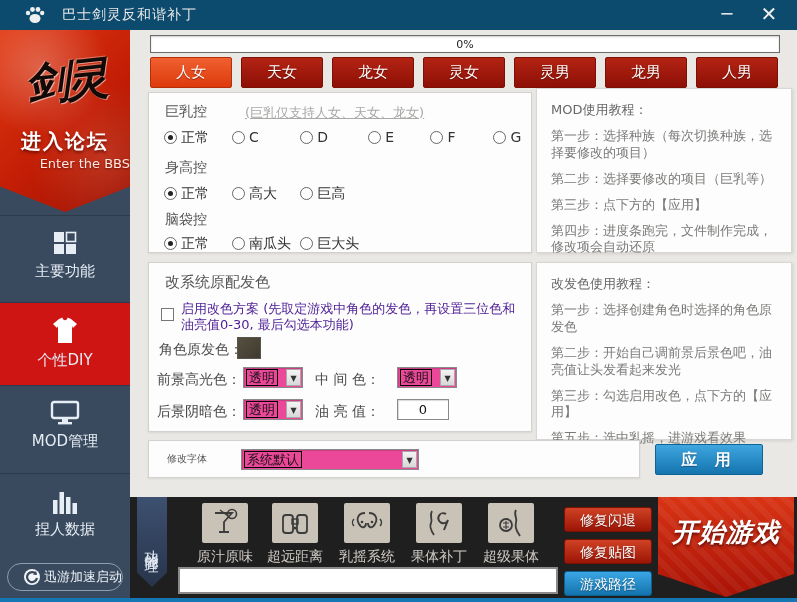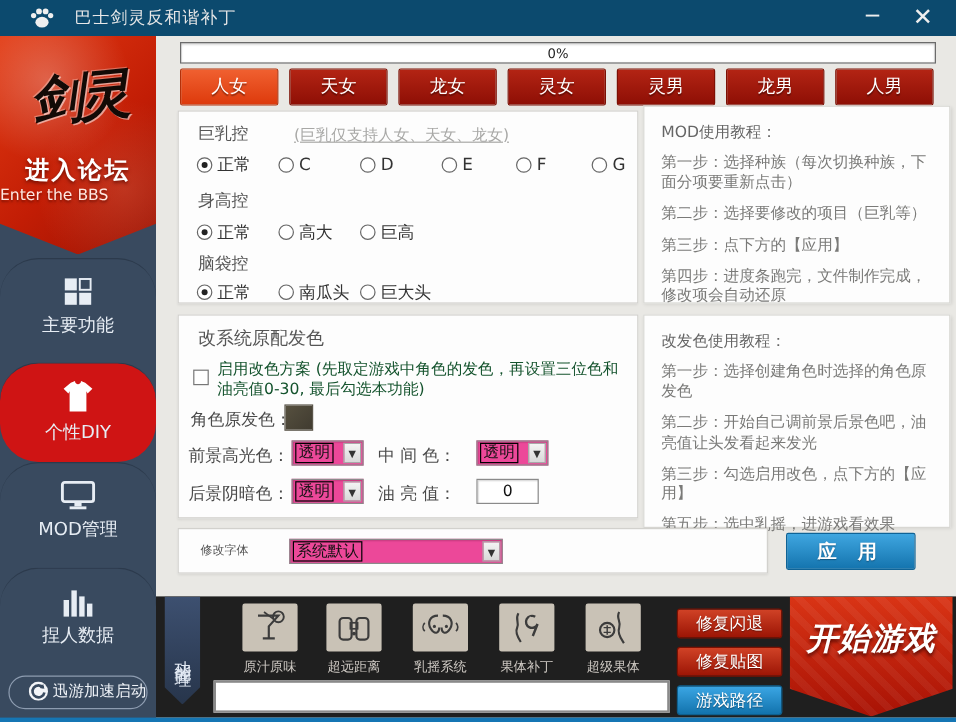--- a/index.html
+++ b/index.html
@@ -20,24 +20,24 @@
     background:
       radial-gradient(circle at 30% 20%, rgba(255,255,255,.25), rgba(255,255,255,0) 40%),
       radial-gradient(circle at 80% 70%, rgba(255,180,150,.18), rgba(255,255,255,0) 45%),
       linear-gradient(135deg,#e23a12 0%,#c21d05 55%,#9a1203 100%);
     clip-path:polygon(0 0,100% 0,100% 86%,50% 100%,0 86%);}
   .bns-logo{position:absolute;left:10px;top:22px;width:110px;text-align:center;
     font-size:44px;font-weight:bold;font-style:italic;color:#120a06;transform:rotate(-6deg);
     text-shadow:1px 1px 0 rgba(255,255,255,.55), -1px -1px 0 rgba(255,255,255,.3);letter-spacing:-4px;}
   .forum-cn{position:absolute;left:0;top:98px;width:130px;text-align:center;font-size:20px;font-weight:bold;color:#fff;
     text-shadow:0 2px 3px rgba(90,10,0,.8);letter-spacing:2px;}
-  .forum-en{position:absolute;left:0;top:126px;width:130px;text-align:left;font-size:13px;color:#ffe9e2;
+  .forum-en{position:absolute;left:0;top:126px;width:130px;text-align:right;font-size:13px;color:#ffe9e2;
     text-shadow:0 1px 2px rgba(90,10,0,.7);}
   .side-item{position:absolute;left:0;width:130px;text-align:center;color:#e7edf4;font-size:15px;cursor:pointer;
-    border-top:1px solid #2c3a4c;border-radius:32px;}
+    border-top:1px solid #2c3a4c;}
   .side-item .sicon{display:block;margin:14px auto 6px;}
   .side-item.active{background:#cf1414;}
   .accel{position:absolute;left:7px;top:533px;width:116px;height:28px;border:1px solid #8d9cb0;border-radius:14px;
     color:#eef2f7;font-size:13px;line-height:26px;text-align:right;cursor:pointer;}
   .accel .ic{display:inline-block;vertical-align:-4px;margin-right:4px;}
 
   
   .main{position:absolute;left:130px;top:30px;width:667px;height:467px;background:#e9e8e4;}
   .progress{position:absolute;left:20px;top:5px;width:630px;height:18px;background:#fff;border:1px solid #6b6b6b;
     box-shadow:inset 0 1px 2px rgba(0,0,0,.2);}
@@ -59,21 +59,21 @@
   .ptitle{position:absolute;font-size:14px;color:#555;}
   .pnote{position:absolute;font-size:13px;color:#a8a8a6;}
   .rrow{position:absolute;left:15px;white-space:nowrap;}
   .ri{display:inline-block;width:63px;cursor:pointer;white-space:nowrap;}
   .rb{display:inline-block;width:13px;height:13px;border:1px solid #666;border-radius:50%;background:#fff;vertical-align:-2px;margin-right:4px;position:relative;}
   .rb.on:after{content:"";position:absolute;left:3px;top:3px;width:5px;height:5px;border-radius:50%;background:#222;}
   .rl{font-size:14px;color:#333;}
 
   .p2title{position:absolute;left:16px;top:10px;font-size:15px;color:#555;}
   .cb{position:absolute;left:12px;top:45px;width:13px;height:13px;border:1px solid #777;background:#fff;cursor:pointer;}
-  .cblabel{position:absolute;left:32px;top:38px;width:340px;font-size:13px;color:#14532d;line-height:1.25;}
+  .cblabel{position:absolute;left:32px;top:38px;width:340px;font-size:13px;color:#4c1d95;line-height:1.25;}
   .clabel{position:absolute;font-size:14px;color:#4a4a4a;}
   .swatch{position:absolute;left:88px;top:74px;width:24px;height:22px;border:1px solid #5a554a;
     background:linear-gradient(135deg,#56503f,#403b30);cursor:pointer;}
   .combo{position:absolute;height:21px;border:1px solid #8a8a8a;background:#ec4899;box-shadow:inset 1px 1px 1px rgba(0,0,0,.15);cursor:pointer;}
   .combo .cv{position:absolute;left:2px;top:1px;font-size:13px;color:#111;border:1px solid #000;padding:0 2px;line-height:15px;}
   .combo .ca{position:absolute;right:1px;top:1px;bottom:1px;width:15px;background:linear-gradient(#f4f4f4,#d8d8d8);
     border:1px solid #a8a8a8;font-size:8px;color:#333;text-align:center;line-height:17px;}
   .numin{position:absolute;width:52px;height:21px;border:1px solid #8a8a8a;background:#fff;
     box-shadow:inset 1px 1px 1px rgba(0,0,0,.15);font-size:13px;text-align:center;color:#111;}
 
@@ -86,21 +86,21 @@
     background:linear-gradient(#3fa6e0,#1474ae);color:#fff;font-size:16px;font-weight:bold;text-align:center;
     line-height:29px;letter-spacing:6px;cursor:pointer;text-shadow:0 1px 1px rgba(0,40,70,.5);}
 
   
   .bottombar{position:absolute;left:130px;top:497px;width:667px;height:101px;background:#1f1f1f;}
   .ribbon{position:absolute;left:7px;top:0;width:30px;height:90px;background:linear-gradient(#3d5070,#27354b);
     clip-path:polygon(0 0,100% 0,100% 84%,50% 100%,0 84%);color:#e3eaf4;font-size:14px;
     writing-mode:vertical-rl;text-orientation:upright;letter-spacing:3px;text-align:center;line-height:30px;padding-top:6px;cursor:pointer;}
   .feat{position:absolute;top:6px;width:66px;text-align:center;cursor:pointer;}
   .ftile{width:46px;height:40px;margin:0 auto;background:#c9c2b6;border-radius:2px;display:flex;align-items:center;justify-content:center;}
-  .flabel{margin-top:5px;font-size:11px;color:#cfcac4;}
+  .flabel{margin-top:5px;font-size:14px;color:#cfcac4;}
   .pathin{position:absolute;left:48px;top:70px;width:380px;height:27px;border:2px solid #8a8a8a;background:#fff;font-size:13px;padding:0 4px;}
   .fixbtn{position:absolute;left:434px;width:88px;height:25px;border-radius:3px;color:#fff;font-size:14px;text-align:center;
     line-height:24px;cursor:pointer;text-shadow:0 1px 1px rgba(0,0,0,.4);}
   .fixbtn.red{background:linear-gradient(#d04226,#9c1505);border:1px solid #7c1002;}
   .fixbtn.blue{background:linear-gradient(#3ba6e4,#1273ad);border:1px solid #0e608f;}
   .startbanner{position:absolute;left:528px;top:0;width:136px;height:100px;cursor:pointer;
     background:
       repeating-linear-gradient(45deg,rgba(255,255,255,.05) 0 6px,rgba(255,255,255,0) 6px 12px),
       linear-gradient(#d93415,#a81205);
     clip-path:polygon(0 0,100% 0,100% 77%,50% 100%,0 77%);}
@@ -225,21 +225,21 @@
       <div class="ptitle" style="left:16px;top:118px;">脑袋控</div>
       <div class="rrow" style="top:140px;">
         <label class="ri"><span class="rb on"></span><span class="rl">正常</span></label>
         <label class="ri"><span class="rb"></span><span class="rl">南瓜头</span></label>
         <label class="ri"><span class="rb"></span><span class="rl">巨大头</span></label>
       </div>
     </div>
 
     <div class="gpanel g1">
       <div class="gtitle">MOD使用教程：</div>
-      <div class="gstep">第一步：选择种族（每次切换种族，下面分项要重新点击）</div>
+      <div class="gstep">第一步：选择种族（每次切换种族，选择要修改的项目）</div>
       <div class="gstep">第二步：选择要修改的项目（巨乳等）</div>
       <div class="gstep">第三步：点下方的【应用】</div>
       <div class="gstep">第四步：进度条跑完，文件制作完成，修改项会自动还原</div>
       <div class="gstep">第五步：选中乳摇，进游戏看效果</div>
     </div>
 
     <div class="panel p2">
       <div class="p2title">改系统原配发色</div>
       <span class="cb"></span>
       <div class="cblabel">启用改色方案 (先取定游戏中角色的发色，再设置三位色和油亮值0-30, 最后勾选本功能)</div>

